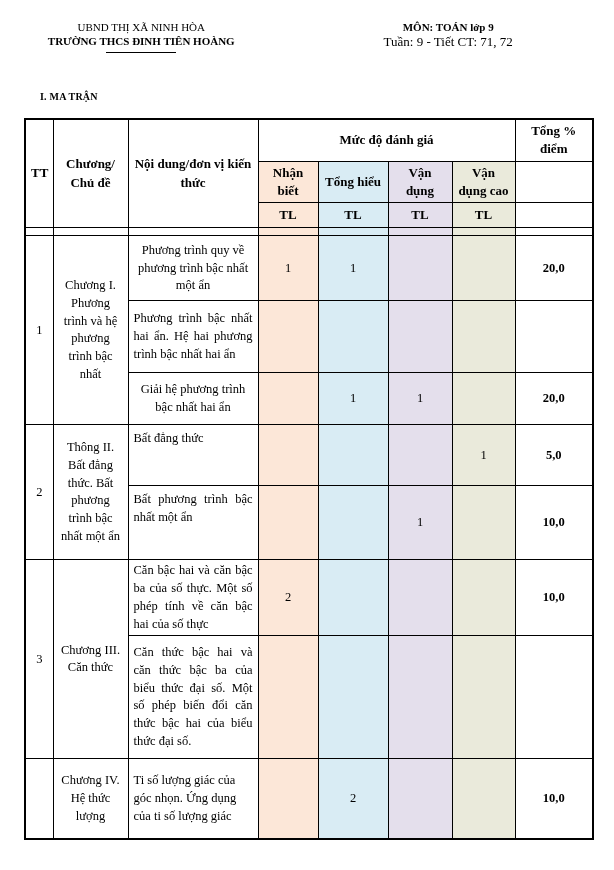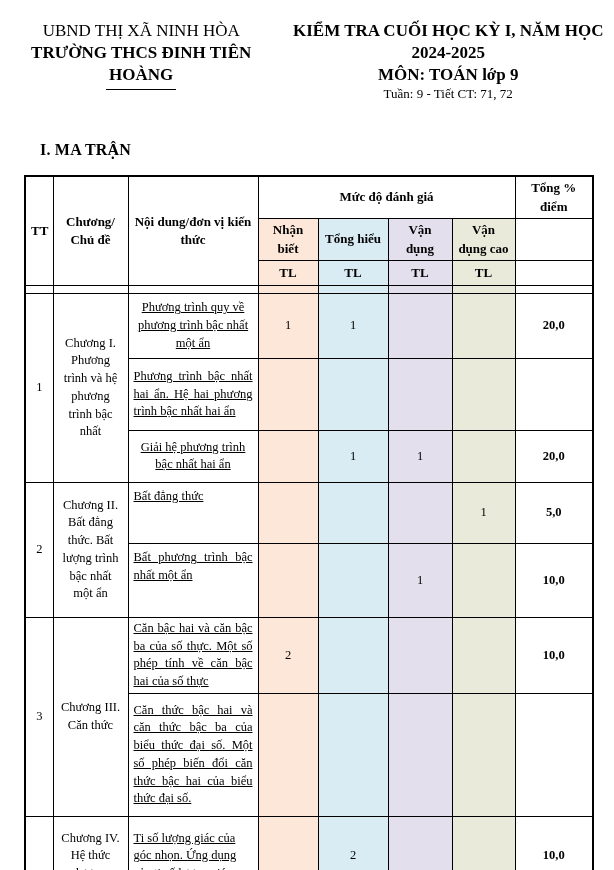--- a/index.html
+++ b/index.html
@@ -11,32 +11,32 @@
     color:#000;
     overflow:hidden;
   }
   
   .letterhead{
     display:flex;
     padding-top:20px;
   }
   .lh-left{width:46%;text-align:center;}
   .lh-right{width:54%;text-align:center;}
-  .lh-line{font-size:17px;line-height:1.3;}
+  .lh-line{font-size:11px;line-height:1.3;}
   .lh-bold{font-weight:bold;}
   .lh-underline{
     width:70px;height:0;
     border-top:1.5px solid #000;
     margin:3px auto 0 auto;
   }
   .lh-small{font-size:13px;font-weight:normal;}
   
   .section-title{
     margin:38px 0 0 40px;
-    font-size:16px;
+    font-size:10px;
     font-weight:bold;
     letter-spacing:0.2px;
   }
   
   table.matrix{
     border-collapse:collapse;
     table-layout:fixed;
     width:568px;
     margin:16px 0 0 24px;
     border:2px solid #000;
@@ -62,39 +62,38 @@
   tr.rsp td{padding:0;line-height:0;font-size:0;}
   tr.rb1{height:65px;}
   tr.rb2{height:72px;}
   tr.rb3{height:52px;}
   tr.rb4{height:61px;}
   tr.rb5{height:74px;}
   tr.rb6{height:75px;}
   tr.rb7{height:123px;}
   tr.rb8{height:80px;}
   td.chapter{font-weight:normal;text-align:center;padding:2px 4px;}
-  td.content{text-align:center;text-decoration:underline;}
+  td.content{text-align:center;}
   td.content.just{text-align:justify;text-justify:inter-word;}
   td.content.left{text-align:left;}
   td.content.vtop{vertical-align:top;padding-top:5px;}
   td.total{font-weight:bold;}
 </style>
 </head>
 <body>
 
 <div class="page">
 
   <div class="letterhead">
     <div class="lh-left">
       <div class="lh-line">UBND THỊ XÃ NINH HÒA</div>
       <div class="lh-line lh-bold">TRƯỜNG THCS ĐINH TIÊN HOÀNG</div>
       <div class="lh-underline"></div>
     </div>
     <div class="lh-right">
-      <div class="lh-line lh-bold">KIỂM TRA CUỐI HỌC KỲ I, NĂM HỌC 2024-2025</div>
       <div class="lh-line lh-bold">MÔN: TOÁN lớp 9</div>
       <div class="lh-line lh-small">Tuần: 9  -  Tiết CT:  71, 72</div>
     </div>
   </div>
 
   <div class="section-title">I. MA TRẬN</div>
 
   <table class="matrix">
     <colgroup>
       <col style="width:28px">
@@ -167,21 +166,21 @@
       <td class="content">Giải hệ phương trình bậc nhất hai ẩn</td>
       <td class="bg-nb"></td>
       <td class="bg-th">1</td>
       <td class="bg-vd">1</td>
       <td class="bg-vdc"></td>
       <td class="total">20,0</td>
     </tr>
 
     <tr class="rb4">
       <td rowspan="2">2</td>
-      <td class="chapter" rowspan="2">Chương II. Bất đẳng thức. Bất lượng trình bậc nhất một ẩn</td>
+      <td class="chapter" rowspan="2">Thông II. Bất đẳng thức. Bất phương trình bậc nhất một ẩn</td>
       <td class="content left vtop">Bất đẳng thức</td>
       <td class="bg-nb"></td>
       <td class="bg-th"></td>
       <td class="bg-vd"></td>
       <td class="bg-vdc">1</td>
       <td class="total">5,0</td>
     </tr>
 
     <tr class="rb5">
       <td class="content just vtop">Bất phương trình bậc nhất một ẩn</td>

